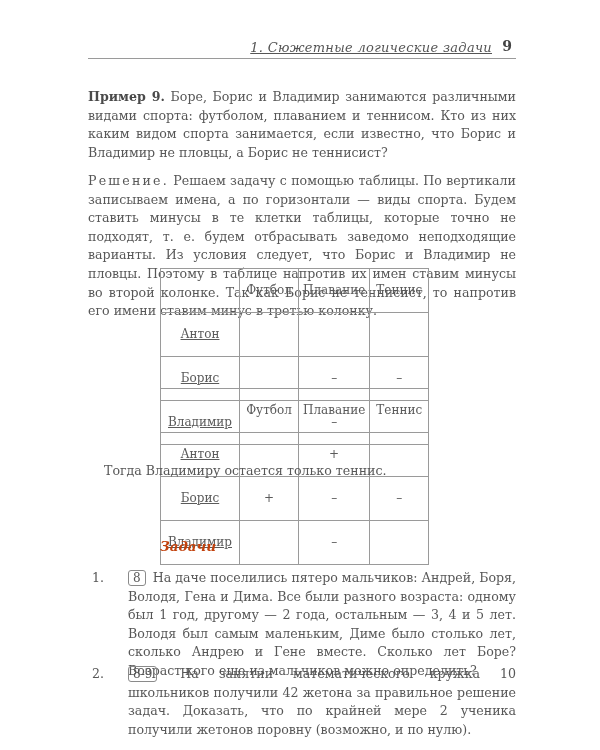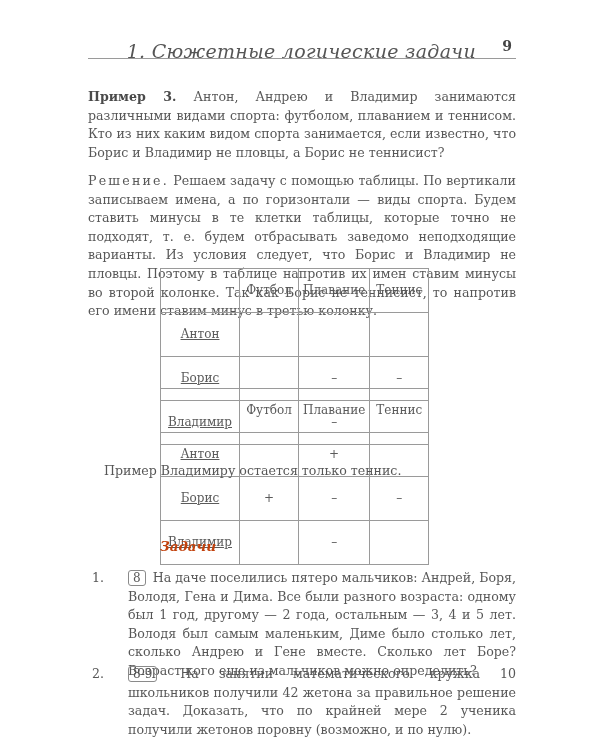--- a/index.html
+++ b/index.html
@@ -6,22 +6,22 @@
   body {
     width:600px; height:750px; background:#ffffff; overflow:hidden;
     font-family:"DejaVu Serif", serif; color:#555555; position:relative;
   }
   .page { position:absolute; left:0; top:0; width:600px; height:750px; }
   .header {
     position:absolute; left:88px; top:38px; width:428px; height:20px;
     border-bottom:1px solid #9a9a9a;
   }
   .header-title {
-    position:absolute; right:40px; top:2px; font-size:19px; font-style:italic;
-    color:#555; letter-spacing:0.3px;
+    position:absolute; right:24px; top:2px; font-size:13px; font-style:italic;
+    color:#555; letter-spacing:0.3px;text-decoration:underline;
   }
   .header-page {
     position:absolute; right:4px; top:0px; font-size:14px; font-weight:bold; color:#444;
   }
   .p {
     position:absolute; left:88px; width:428px; font-size:12.6px; line-height:18.6px;
     text-align:justify; color:#575757;
   }
   .p .lead { font-weight:bold; color:#4a4a4a; }
   .p .spaced { letter-spacing:2.2px; }
@@ -56,22 +56,22 @@
 <body>
 
 <div class="page">
 
   <div class="header">
     <span class="header-title">1. Сюжетные логические задачи</span>
     <span class="header-page">9</span>
   </div>
 
   <div class="p" style="top:88px;">
-    <span class="lead">Пример 3.</span>
-    <span>Антон, Андрею и Владимир занимаются различными видами спорта: футболом, плаванием и теннисом. Кто из них каким видом спорта занимается, если известно, что Борис и Владимир не пловцы, а Борис не теннисист?</span>
+    <span class="lead">Пример 9.</span>
+    <span>Боре, Борис и Владимир занимаются различными видами спорта: футболом, плаванием и теннисом. Кто из них каким видом спорта занимается, если известно, что Борис и Владимир не пловцы, а Борис не теннисист?</span>
   </div>
 
   <div class="p" style="top:172px;">
     <span class="spaced">Решение.</span>
     <span>Решаем задачу с помощью таблицы. По вертикали записываем имена, а по горизонтали — виды спорта. Будем ставить минусы в те клетки таблицы, которые точно не подходят, т. е. будем отбрасывать заведомо неподходящие варианты. Из условия следует, что Борис и Владимир не пловцы. Поэтому в таблице напротив их имен ставим минусы во второй колонке. Так как Борис не теннисист, то напротив его имени ставим минус в третью колонку.</span>
   </div>
 
   <table class="grid" style="left:160px; top:268px;">
     <tbody>
         <tr>
@@ -124,21 +124,21 @@
     </tr>
     <tr>
       <td class="name">Владимир</td>
       <td></td>
       <td>–</td>
       <td></td>
     </tr>
   </tbody>
     </table>
 
-  <div class="p indent" style="top:462px;">Пример Владимиру остается только теннис.</div>
+  <div class="p indent" style="top:462px;">Тогда Владимиру остается только теннис.</div>
 
 
   <div class="section-title">Задачи</div>
 
   <div class="task" style="top:569px;">
     <span class="num">1.</span>
     <div class="body">
       <span class="badge">8</span>
       <span>На даче поселились пятеро мальчиков: Андрей, Боря, Володя, Гена и Дима. Все были разного возраста: одному был 1 год, другому — 2 года, остальным — 3, 4 и 5 лет. Володя был самым маленьким, Диме было столько лет, сколько Андрею и Гене вместе. Сколько лет Боре? Возраст кого еще из мальчиков можно определить?</span>
     </div>

